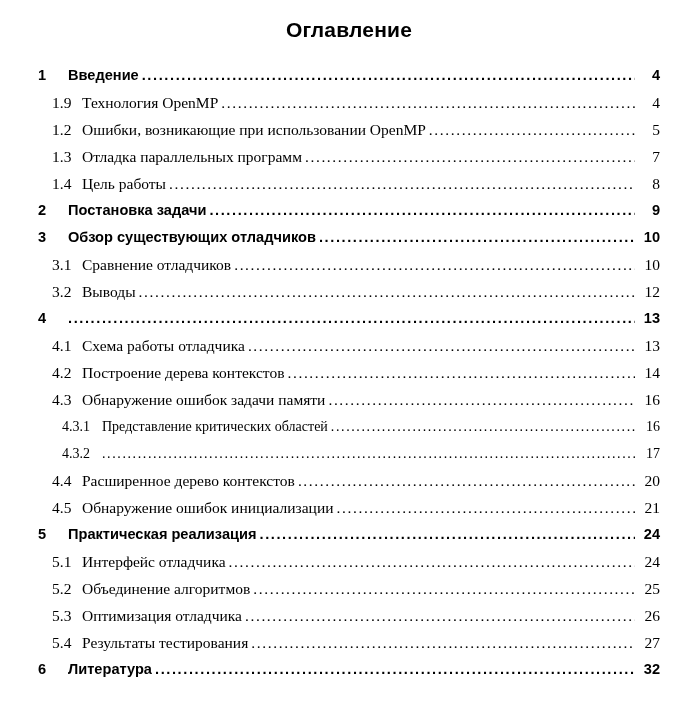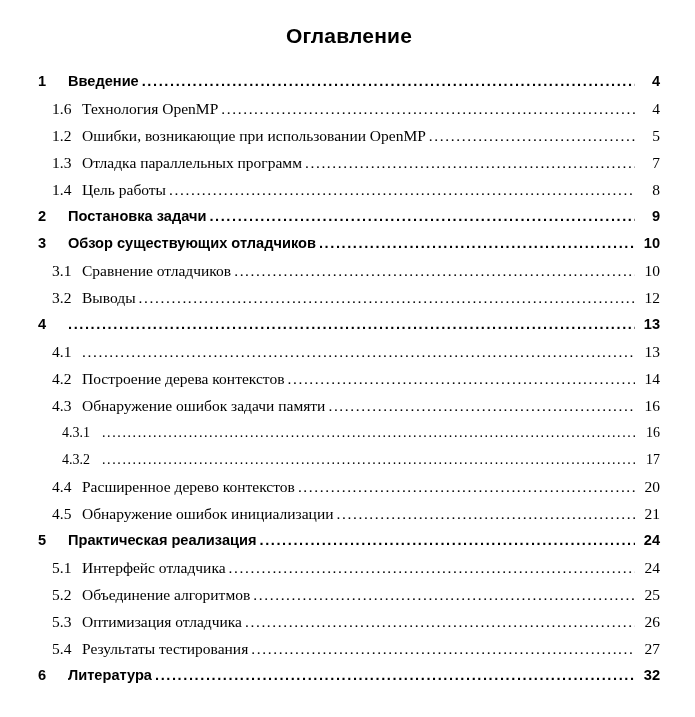--- a/index.html
+++ b/index.html
@@ -5,21 +5,21 @@
   html, body {
     margin: 0;
     padding: 0;
     background: #ffffff;
     color: #000000;
   }
   .page {
     width: 695px;
     height: 717px;
     box-sizing: border-box;
-    padding: 18px 35px 0 38px;
+    padding: 12px 35px 0 38px;
     background: #ffffff;
     font-family: "Liberation Serif", serif;
     overflow: hidden;
   }
   .toc-title {
     margin: 6px 0 20px 0;
     text-align: center;
     font-family: "Liberation Sans", sans-serif;
     font-weight: bold;
     font-size: 21px;
@@ -83,21 +83,21 @@
   <h1 class="toc-title">Оглавление</h1>
 
   <div class="toc-list">
       <div class="toc-row level-1">
     <span class="num">1</span>
     <span class="label">Введение</span>
     <span class="dots"></span>
     <span class="pagenum">4</span>
   </div>
       <div class="toc-row level-2">
-    <span class="num">1.6</span>
+    <span class="num">1.9</span>
     <span class="label">Технология OpenMP</span>
     <span class="dots"></span>
     <span class="pagenum">4</span>
   </div>
       <div class="toc-row level-2">
     <span class="num">1.2</span>
     <span class="label">Ошибки, возникающие при использовании OpenMP</span>
     <span class="dots"></span>
     <span class="pagenum">5</span>
   </div>
@@ -137,37 +137,39 @@
     <span class="dots"></span>
     <span class="pagenum">12</span>
   </div>
       <div class="toc-row level-1">
     <span class="num">4</span>
     <span class="dots"></span>
     <span class="pagenum">13</span>
   </div>
       <div class="toc-row level-2">
     <span class="num">4.1</span>
+    <span class="label">Схема работы отладчика</span>
     <span class="dots"></span>
     <span class="pagenum">13</span>
   </div>
       <div class="toc-row level-2">
     <span class="num">4.2</span>
     <span class="label">Построение дерева контекстов</span>
     <span class="dots"></span>
     <span class="pagenum">14</span>
   </div>
       <div class="toc-row level-2">
     <span class="num">4.3</span>
     <span class="label">Обнаружение ошибок задачи памяти</span>
     <span class="dots"></span>
     <span class="pagenum">16</span>
   </div>
       <div class="toc-row level-3">
     <span class="num">4.3.1</span>
+    <span class="label">Представление критических областей</span>
     <span class="dots"></span>
     <span class="pagenum">16</span>
   </div>
       <div class="toc-row level-3">
     <span class="num">4.3.2</span>
     <span class="dots"></span>
     <span class="pagenum">17</span>
   </div>
       <div class="toc-row level-2">
     <span class="num">4.4</span>

